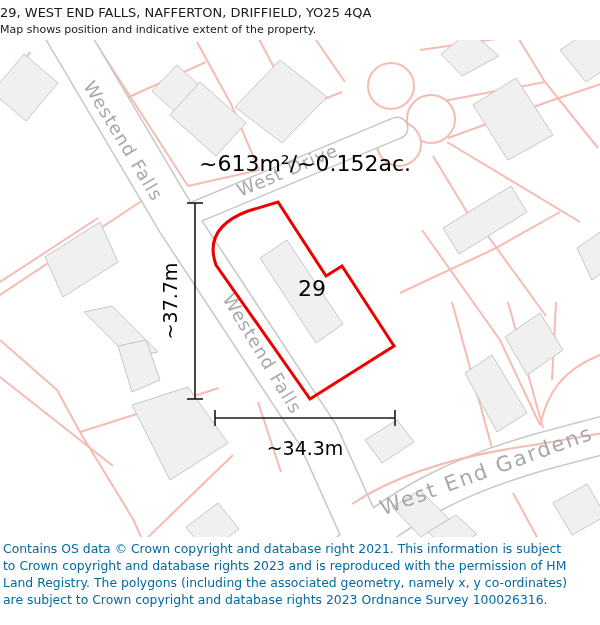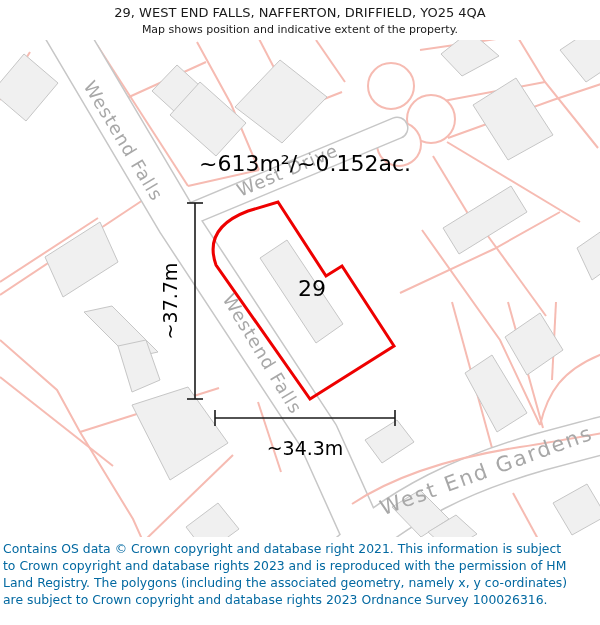--- a/index.html
+++ b/index.html
@@ -1,18 +1,18 @@
 <!DOCTYPE html>
 <html><head>
 <meta charset="utf-8">
 <style>
   html,body{margin:0;padding:0;background:#fff;}
   body{width:600px;height:625px;position:relative;overflow:hidden;
        font-family:"DejaVu Sans","Liberation Sans",sans-serif;color:#111;}
-  .header{position:absolute;top:0;left:0;width:600px;height:40px;text-align:center;}
+  .header{position:absolute;top:0;left:0;width:600px;height:40px;text-align:left;}
   .header .title{font-size:13px;line-height:17px;padding-top:4px;color:#1a1a1a;}
   .header .subtitle{font-size:11px;line-height:17px;color:#1a1a1a;}
   .map-wrap{position:absolute;top:40px;left:0;width:600px;height:497px;background:#fff;overflow:hidden;}
   svg{display:block;}
   .footer{position:absolute;top:538px;left:0;width:600px;padding:2px 28px 0 3px;box-sizing:border-box;
           font-size:12.4px;line-height:17px;color:#0369a1;}
 </style>
 </head>
 <body>
 

